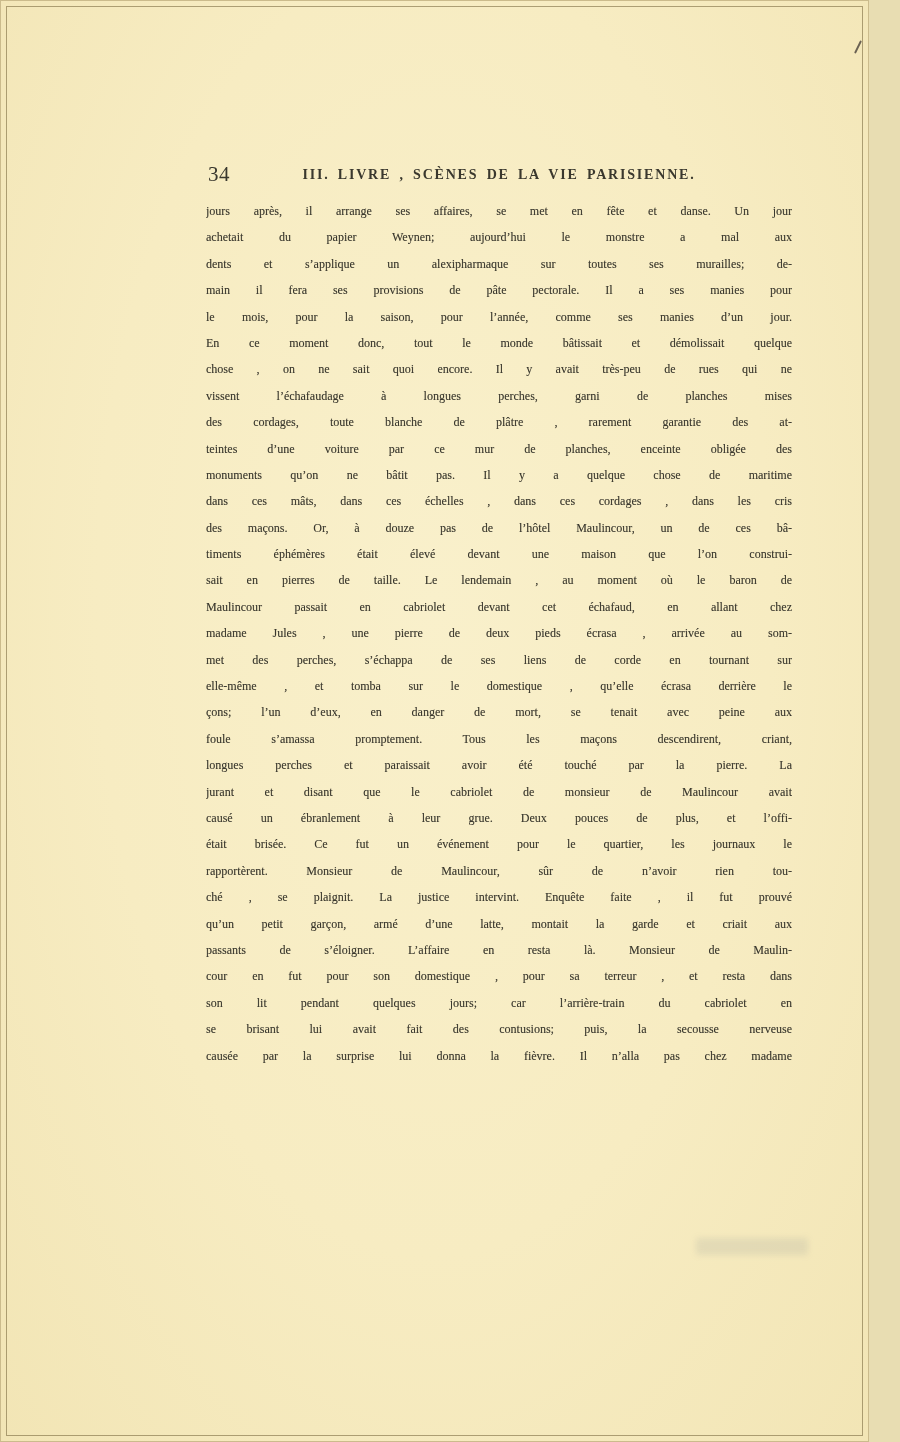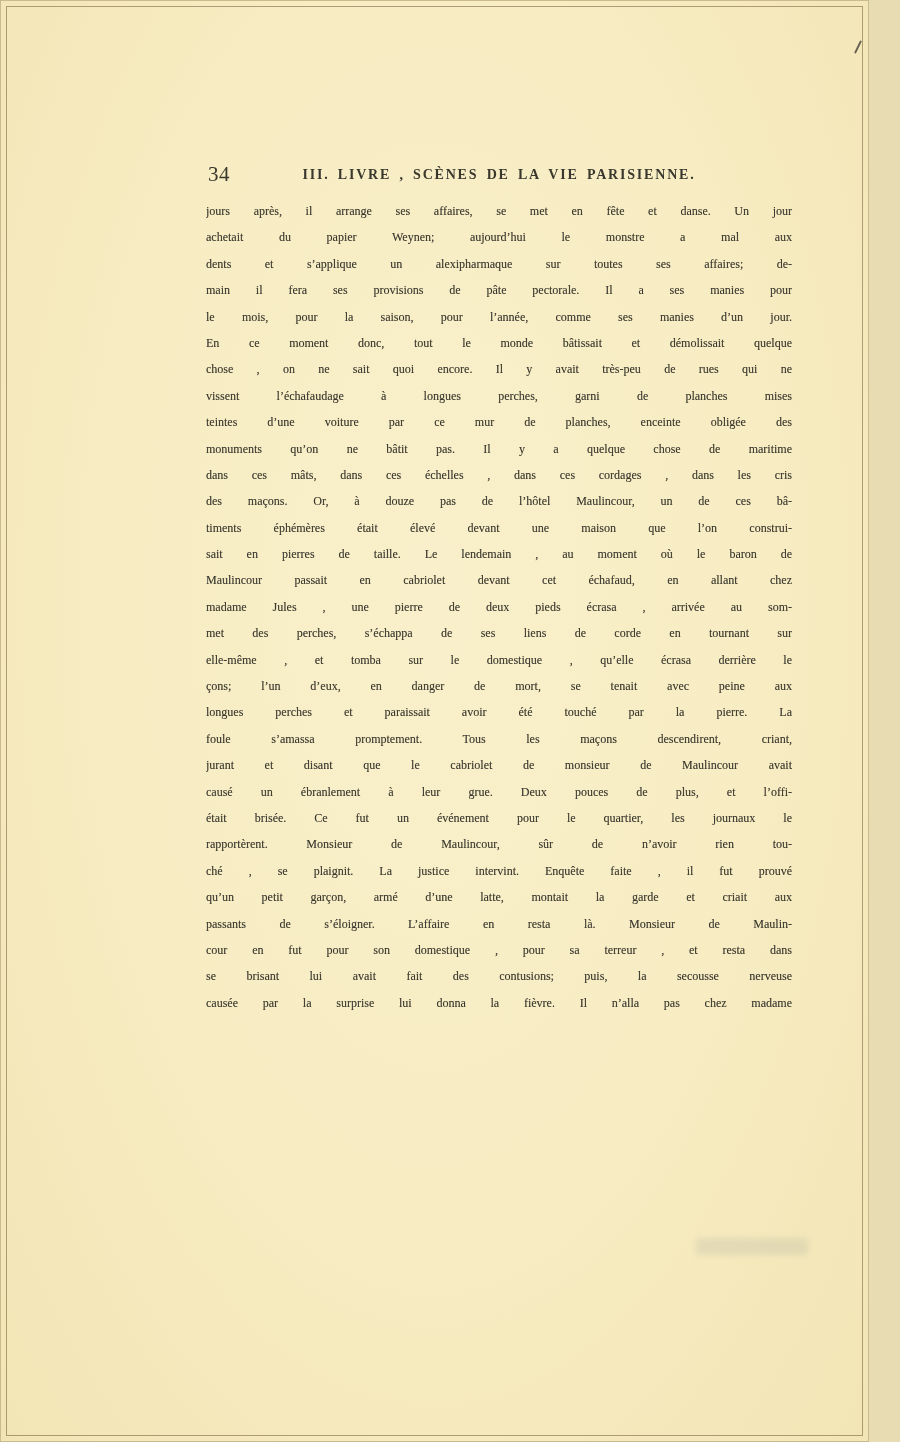--- a/index.html
+++ b/index.html
@@ -97,46 +97,48 @@
 
   <div class="content">
     <div class="header">
       <span class="pagenum">34</span>
       <span class="running-title">III. LIVRE , SCÈNES DE LA VIE PARISIENNE.</span>
     </div>
 
     <div class="text-body">
         <div class="line">jours après, il arrange ses affaires, se met en fête et danse. Un jour</div>
         <div class="line">achetait du papier Weynen; aujourd’hui le monstre a mal aux</div>
-        <div class="line">dents et s’applique un alexipharmaque sur toutes ses affaires; de-</div>
+        <div class="line">dents et s’applique un alexipharmaque sur toutes ses murailles; de-</div>
         <div class="line">main il fera ses provisions de pâte pectorale. Il a ses manies pour</div>
         <div class="line">le mois, pour la saison, pour l’année, comme ses manies d’un jour.</div>
         <div class="line">En ce moment donc, tout le monde bâtissait et démolissait quelque</div>
         <div class="line">chose , on ne sait quoi encore. Il y avait très-peu de rues qui ne</div>
         <div class="line">vissent l’échafaudage à longues perches, garni de planches mises</div>
+        <div class="line">des cordages, toute blanche de plâtre , rarement garantie des at-</div>
         <div class="line">teintes d’une voiture par ce mur de planches, enceinte obligée des</div>
         <div class="line">monuments qu’on ne bâtit pas. Il y a quelque chose de maritime</div>
         <div class="line">dans ces mâts, dans ces échelles , dans ces cordages , dans les cris</div>
         <div class="line">des maçons. Or, à douze pas de l’hôtel Maulincour, un de ces bâ-</div>
         <div class="line">timents éphémères était élevé devant une maison que l’on construi-</div>
         <div class="line">sait en pierres de taille. Le lendemain , au moment où le baron de</div>
         <div class="line">Maulincour passait en cabriolet devant cet échafaud, en allant chez</div>
         <div class="line">madame Jules , une pierre de deux pieds écrasa , arrivée au som-</div>
         <div class="line">met des perches, s’échappa de ses liens de corde en tournant sur</div>
         <div class="line">elle-même , et tomba sur le domestique , qu’elle écrasa derrière le</div>
         <div class="line">çons; l’un d’eux, en danger de mort, se tenait avec peine aux</div>
+        <div class="line">foule s’amassa promptement. Tous les maçons descendirent, criant,</div>
         <div class="line">longues perches et paraissait avoir été touché par la pierre. La</div>
-        <div class="line">foule s’amassa promptement. Tous les maçons descendirent, criant,</div>
         <div class="line">jurant et disant que le cabriolet de monsieur de Maulincour avait</div>
         <div class="line">causé un ébranlement à leur grue. Deux pouces de plus, et l’offi-</div>
         <div class="line">était brisée. Ce fut un événement pour le quartier, les journaux le</div>
         <div class="line">rapportèrent. Monsieur de Maulincour, sûr de n’avoir rien tou-</div>
         <div class="line">ché , se plaignit. La justice intervint. Enquête faite , il fut prouvé</div>
         <div class="line">qu’un petit garçon, armé d’une latte, montait la garde et criait aux</div>
         <div class="line">passants de s’éloigner. L’affaire en resta là. Monsieur de Maulin-</div>
         <div class="line">cour en fut pour son domestique , pour sa terreur , et resta dans</div>
+        <div class="line">son lit pendant quelques jours; car l’arrière-train du cabriolet en</div>
         <div class="line">se brisant lui avait fait des contusions; puis, la secousse nerveuse</div>
         <div class="line">causée par la surprise lui donna la fièvre. Il n’alla pas chez madame</div>
       </div>
   </div>
 
   <div class="smudge"></div>
 </div>
 
 </body></html>

